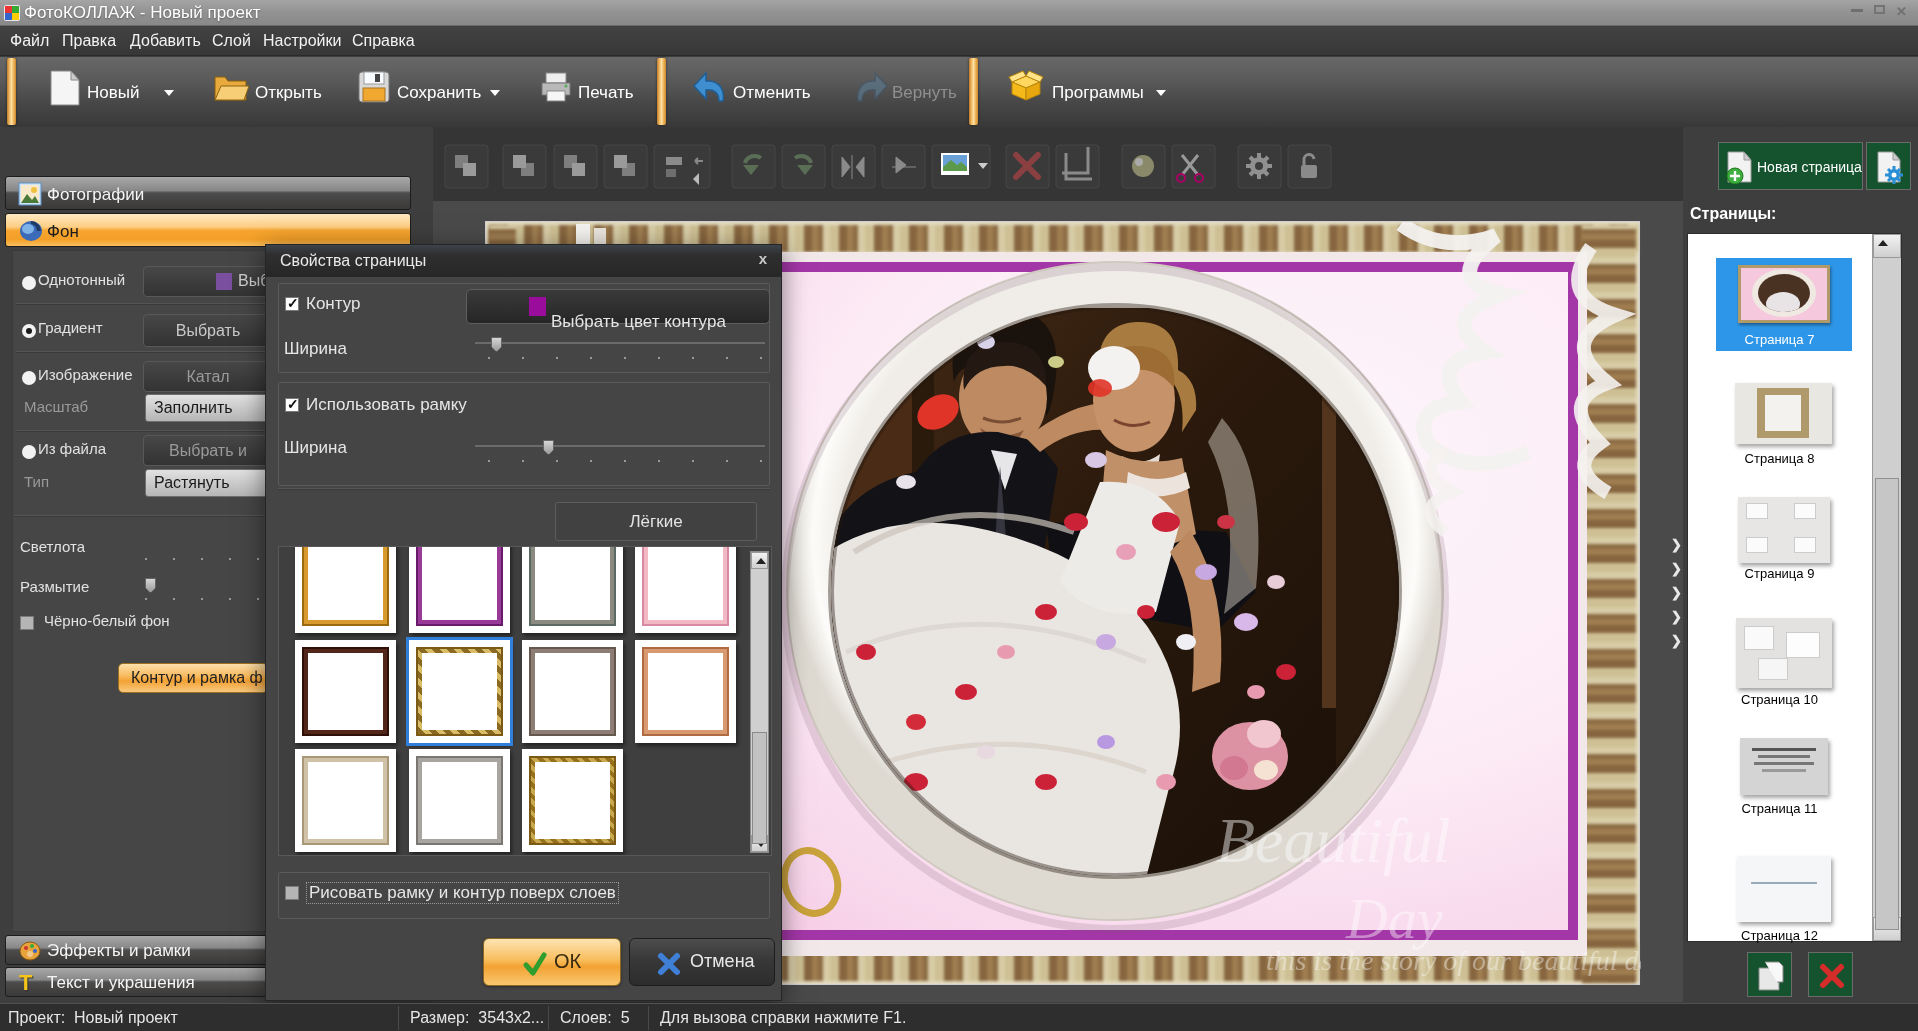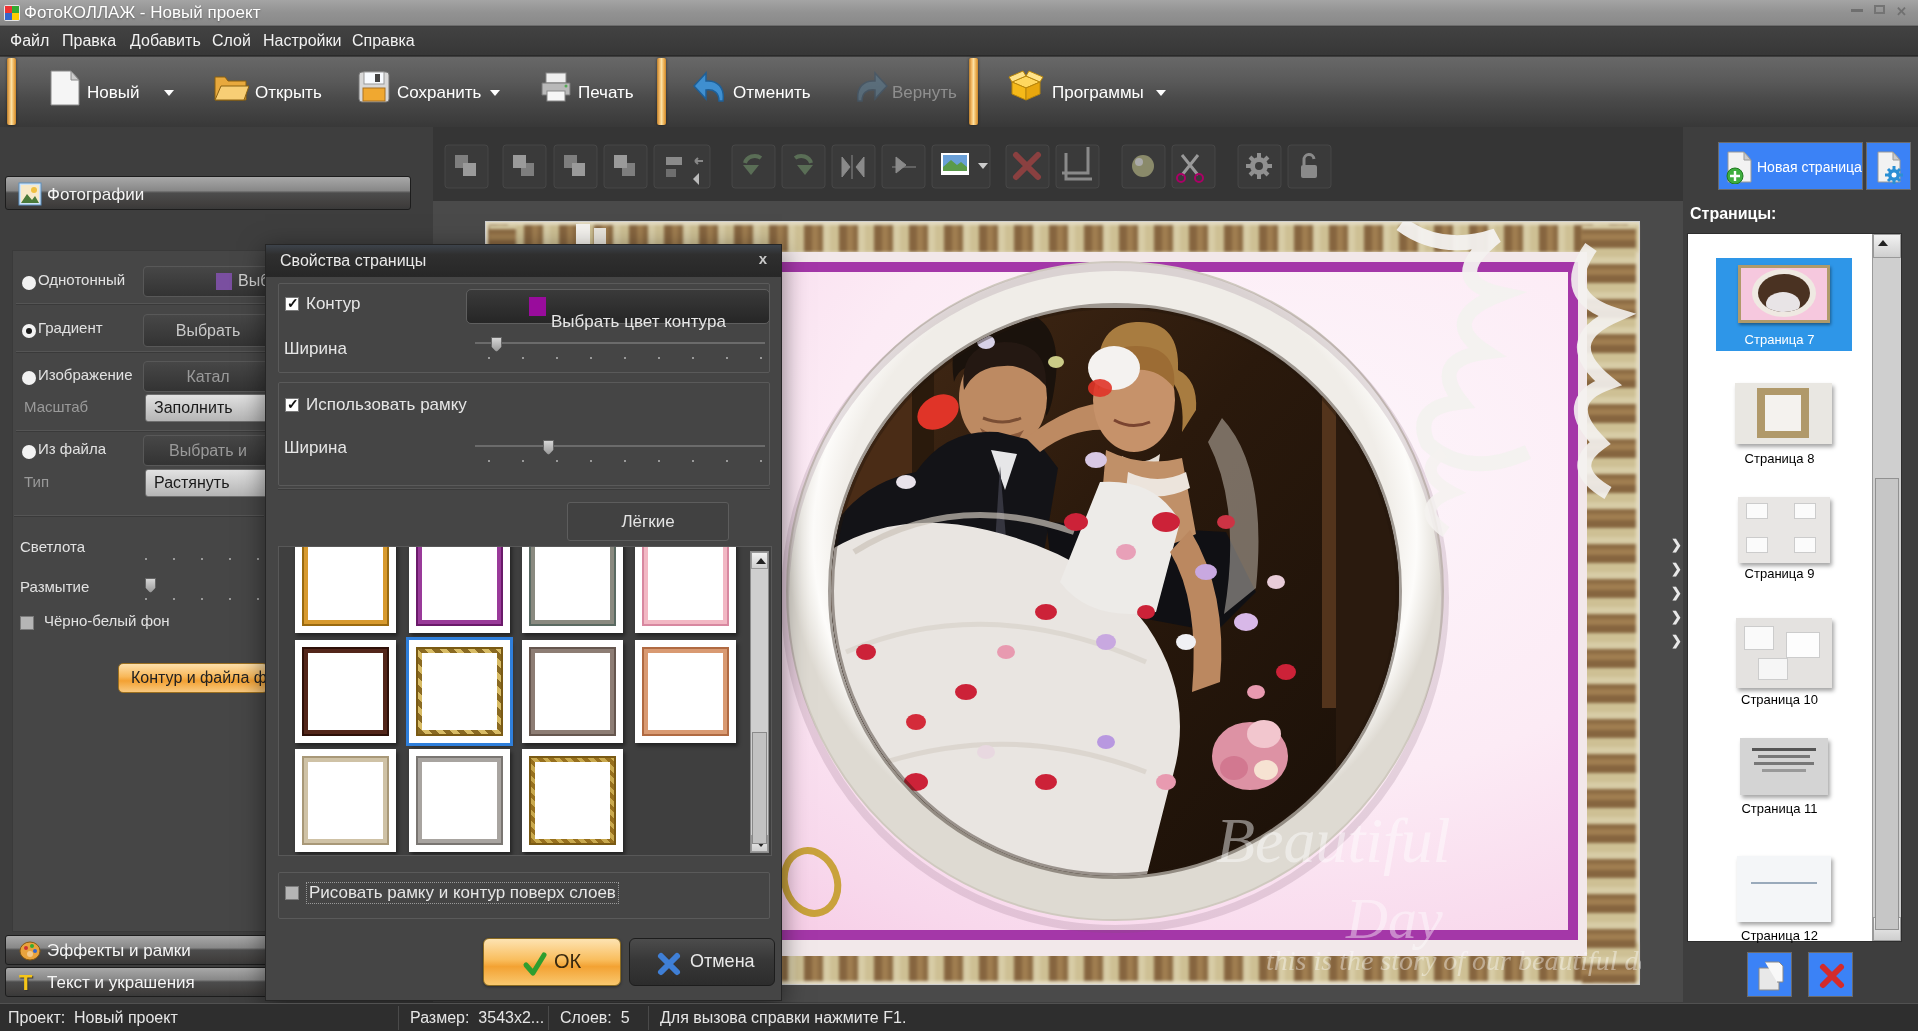--- a/index.html
+++ b/index.html
@@ -49,21 +49,21 @@
 #fgrid{left:277px;top:545px;width:494px;height:310px;background:#3f3f3f;border:1px solid #585858;overflow:hidden}
 .fitem{position:absolute;width:101px;height:103px;background:#fff;box-shadow:2px 3px 4px rgba(0,0,0,.45)}
 .fitem .band{position:absolute;left:7px;top:7px;right:7px;bottom:7px}
 .fitem .inner{position:absolute;left:13px;top:13px;right:13px;bottom:13px;background:#fff}
 .vscroll{position:absolute;background:#cfcfcf;border:1px solid #8a8a8a}
 .sarr{position:absolute;left:0;width:100%;height:17px;background:linear-gradient(180deg,#f2f2f2,#cfcfcf);border:1px solid #999}
 .sarr::after{content:"";position:absolute;left:4px;width:0;height:0;border-left:5px solid transparent;border-right:5px solid transparent}
 .sarr.up::after{top:5px;border-bottom:6px solid #222}
 .sarr.dn::after{top:5px;border-top:6px solid #222}
 
-.rbtn{position:absolute;border:1px solid #6b6b6b;background:#3b82f6;color:#fff;font-size:15px}
+.rbtn{position:absolute;border:1px solid #6b6b6b;background:#14532d;color:#fff;font-size:15px}
 #listbox{left:1687px;top:233px;width:215px;height:709px;background:#fff;border:1px solid #2e2e2e}
 .pgcap{position:absolute;font-size:13px;color:#000;width:185px;text-align:center}
 
 #statusbar{left:0;top:1003px;width:1918px;height:28px;background:#2e2e2e;border-top:1px solid #515151;color:#e6e6e6;font-size:16px}
 #statusbar span{position:absolute;top:5px}
 .ssep{position:absolute;top:2px;width:1px;height:24px;background:#1c1c1c;border-right:1px solid #4a4a4a}
 </style></head>
 <body>
 <div id="root">
 
@@ -154,20 +154,28 @@
 </div>
 
 <div class="hdr abs" style="top:176px">
   <svg class="abs" style="left:12px;top:5px" width="24" height="24">
         <rect x="1" y="1" width="22" height="22" fill="#cfe4f7" stroke="#5b90c0"></rect>
         <rect x="3" y="3" width="18" height="18" fill="#f7e9c9"></rect>
         <circle cx="16" cy="8" r="3" fill="#f0c040"></circle>
         <path d="M3 21 l6 -9 5 6 3 -4 4 7 z" fill="#4a7a3a"></path>
       </svg>
   <span class="lbl">Фотографии</span>
+    </div>
+<div class="hdr abs orange" style="top:213px">
+  <svg class="abs" style="left:12px;top:5px" width="26" height="24">
+        <ellipse cx="13" cy="12" rx="11" ry="10" fill="#3a6ab8"></ellipse>
+        <ellipse cx="10" cy="10" rx="6" ry="5" fill="#7fb3e8"></ellipse>
+        <path d="M13 2 a10 10 0 0 1 10 10 l-4 0 a7 7 0 0 0 -6 -7 z" fill="#203a66"></path>
+      </svg>
+  <span class="lbl">Фон</span>
     </div>
 
 <div id="lpanel" class="abs"></div>
 <div class="radio abs" style="left:22px;top:276px"></div>
     <span class="lrow abs" style="left:38px;top:271px">Однотонный</span>
 <div class="dbtn abs" style="left:143px;top:266px;width:130px;height:31px">
       <div class="abs" style="left:72px;top:6px;width:16px;height:17px;background:#7a4fa0"></div>
       <span class="abs" style="left:94px;top:5px;color:#cfcfcf">Выб</span>
     </div>
 <div class="divl abs" style="left:16px;top:303px;width:254px"></div>
@@ -199,21 +207,21 @@
     <div class="ticks abs" style="left:145px;top:596px;width:125px">
       <span class="tick" style="left:0"></span>
       <span class="tick" style="left:28px"></span>
       <span class="tick" style="left:56px"></span>
       <span class="tick" style="left:84px"></span>
       <span class="tick" style="left:112px"></span>
     </div>
 <div class="sthumb abs" style="left:145px;top:578px"></div>
 <div class="chk gray abs" style="left:20px;top:616px"></div>
     <span class="lrow abs" style="left:44px;top:612px">Чёрно-белый фон</span>
-<div class="abs" style="left:118px;top:663px;width:150px;height:30px;border-radius:5px;background:linear-gradient(180deg,#fde0ac,#f8b85a 45%,#f3a133 60%,#f9c97e);border:1px solid #9c7020;color:#222;font-size:16px;line-height:28px;padding-left:12px">Контур и файла ф</div>
+<div class="abs" style="left:118px;top:663px;width:150px;height:30px;border-radius:5px;background:linear-gradient(180deg,#fde0ac,#f8b85a 45%,#f3a133 60%,#f9c97e);border:1px solid #9c7020;color:#222;font-size:16px;line-height:28px;padding-left:12px">Контур и рамка ф</div>
 <div class="hdr abs" style="top:935px;height:30px">
   <svg class="abs" style="left:12px;top:4px" width="24" height="22">
         <ellipse cx="12" cy="11" rx="10" ry="9" fill="#e8a33d" stroke="#8a5a10"></ellipse>
         <circle cx="8" cy="8" r="2" fill="#c33"></circle>
         <circle cx="14" cy="6" r="2" fill="#3a3"></circle>
         <circle cx="17" cy="11" r="2" fill="#36c"></circle>
         <circle cx="12" cy="14" r="3" fill="#fff" opacity=".4"></circle>
       </svg>
   <span class="lbl" style="top:5px">Эффекты и рамки</span>
     </div>
@@ -558,21 +566,21 @@
         <span class="tick" style="left:81px"></span>
         <span class="tick" style="left:115px"></span>
         <span class="tick" style="left:149px"></span>
         <span class="tick" style="left:183px"></span>
         <span class="tick" style="left:217px"></span>
         <span class="tick" style="left:251px"></span>
         <span class="tick" style="left:285px"></span>
       </div>
   <div class="abs" style="left:12px;top:243px;width:492px;height:2px;background:#555;border-bottom:1px solid #3a3a3a"></div>
 
-  <div class="tab off abs" style="left:301px;top:257px;width:162px">Лёгкие</div>
+  <div class="tab off abs" style="left:289px;top:257px;width:202px">Лёгкие</div>
 
   <div id="fgrid" class="abs" style="left:12px;top:301px">
     <div class="fitem" style="left:16px;top:-17px">
           <div class="band" style="background:#d89a2e;border:2px solid #9a6a10"></div>
           <div class="inner"></div>
         </div>
     <div class="fitem" style="left:130px;top:-17px">
           <div class="band" style="background:#993a99;border:2px solid #6a1a6a"></div>
           <div class="inner"></div>
         </div>

